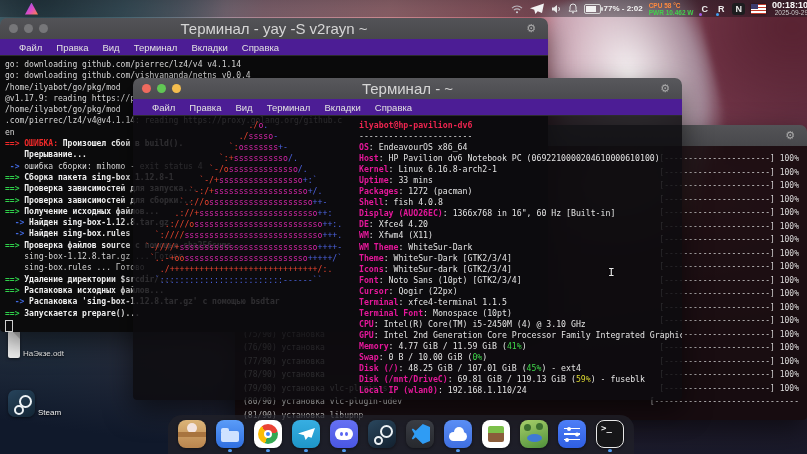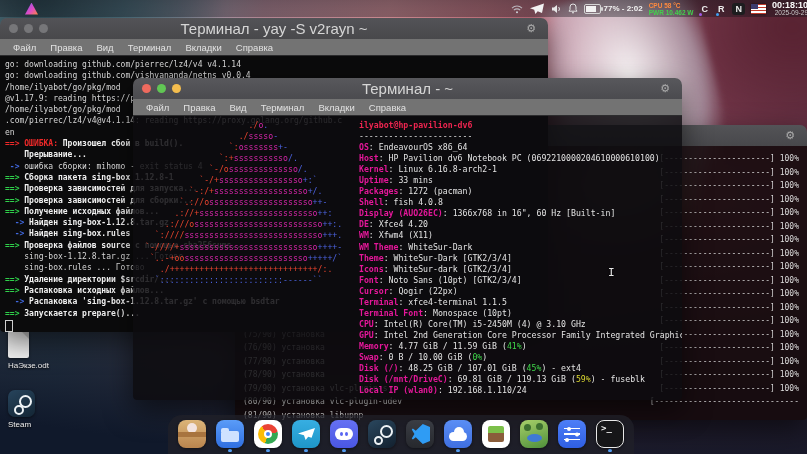--- a/index.html
+++ b/index.html
@@ -14,39 +14,39 @@
   .wp-palm-l{position:absolute;left:-40px;top:-30px;width:260px;height:150px;filter:blur(7px);
     background:radial-gradient(ellipse at 30% 20%,rgba(27,56,66,.9),rgba(27,56,66,.35) 55%,transparent 75%);}
   .wp-palm-r{position:absolute;left:610px;top:-20px;width:260px;height:190px;filter:blur(8px);
     background:radial-gradient(ellipse at 70% 25%,rgba(84,30,44,.85),rgba(84,30,44,.3) 55%,transparent 78%);}
   .wp-feather{position:absolute;left:545px;top:-10px;width:175px;height:235px;transform:rotate(-14deg);filter:blur(3px);
     background:radial-gradient(ellipse at 52% 38%,rgba(255,255,255,.95),rgba(224,238,250,.45) 55%,transparent 72%);}
   .wp-burst{position:absolute;left:530px;top:140px;width:170px;height:120px;filter:blur(5px);
     background:radial-gradient(ellipse at 50% 50%,rgba(255,243,205,.95),rgba(255,214,170,.35) 55%,transparent 75%);}
 
   
-  .desk-icon{position:absolute;width:56px;display:flex;flex-direction:column;align-items:flex-start;gap:3px;}
+  .desk-icon{position:absolute;width:56px;display:flex;flex-direction:row;align-items:flex-end;gap:3px;}
   .desk-icon .lbl{font-size:8px;color:#f0f0f0;text-shadow:0 1px 2px #000;}
   #icon-odt{left:8px;top:331px;}
   .doc-shape{width:21px;height:27px;background:#f4f4f4;border-radius:2px;position:relative;box-shadow:0 1px 3px rgba(0,0,0,.5);}
   .doc-shape::after{content:"";position:absolute;right:0;top:0;border:4px solid #c9c9c9;border-left-color:transparent;border-bottom-color:transparent;}
   #icon-steam-desk{left:8px;top:390px;}
   .steam-shape{width:27px;height:27px;border-radius:7px;background:linear-gradient(150deg,#27445c,#132534);position:relative;box-shadow:0 1px 3px rgba(0,0,0,.5);}
   .steam-shape::before{content:"";position:absolute;left:11px;top:5px;width:9px;height:9px;border:2px solid #eef3f6;border-radius:50%;}
   .steam-shape::after{content:"";position:absolute;left:6px;top:15px;width:6px;height:6px;border:2px solid #eef3f6;border-radius:50%;}
 
   
   .win{position:absolute;border-radius:7px 7px 4px 4px;overflow:hidden;box-shadow:0 10px 28px rgba(0,0,0,.55);}
   .titlebar{height:21px;background:linear-gradient(#535357,#48484b);display:flex;align-items:center;position:relative;}
   .tb-dots{display:flex;gap:6px;margin-left:9px;}
   .tb-dot{width:9px;height:9px;border-radius:50%;}
   .tb-dot.inactive{background:#767679;}
   .tb-title{position:absolute;left:0;right:0;text-align:center;font-size:15px;color:#d6d6d6;pointer-events:none;}
   .tb-gear{position:absolute;right:12px;top:3px;font-size:11px;color:#ababab;line-height:14px;}
-  .menubar{height:16px;background:#737373;display:flex;align-items:center;padding-left:6px;border-bottom:1px solid #2c2c2e;}
+  .menubar{height:16px;background:#4c1d95;display:flex;align-items:center;padding-left:12px;border-bottom:1px solid #2c2c2e;}
   .menu-item{font-size:9.5px;color:#e2e2e2;padding:0 7px;}
   .tcontent{position:relative;white-space:pre;overflow:hidden;}
 
   
   #win-install{left:235px;top:125px;width:572px;height:295px;z-index:2;}
   #win-install .tcontent{background:rgba(22,11,13,.90);height:274px;padding:6px 8px;font-size:8px;line-height:13.5px;color:#dcdcdc;}
   .irow{display:flex;justify-content:space-between;white-space:pre;}
   .irow .il{color:#dcdcdc;}
   .irow .ir{color:#dcdcdc;}
 

